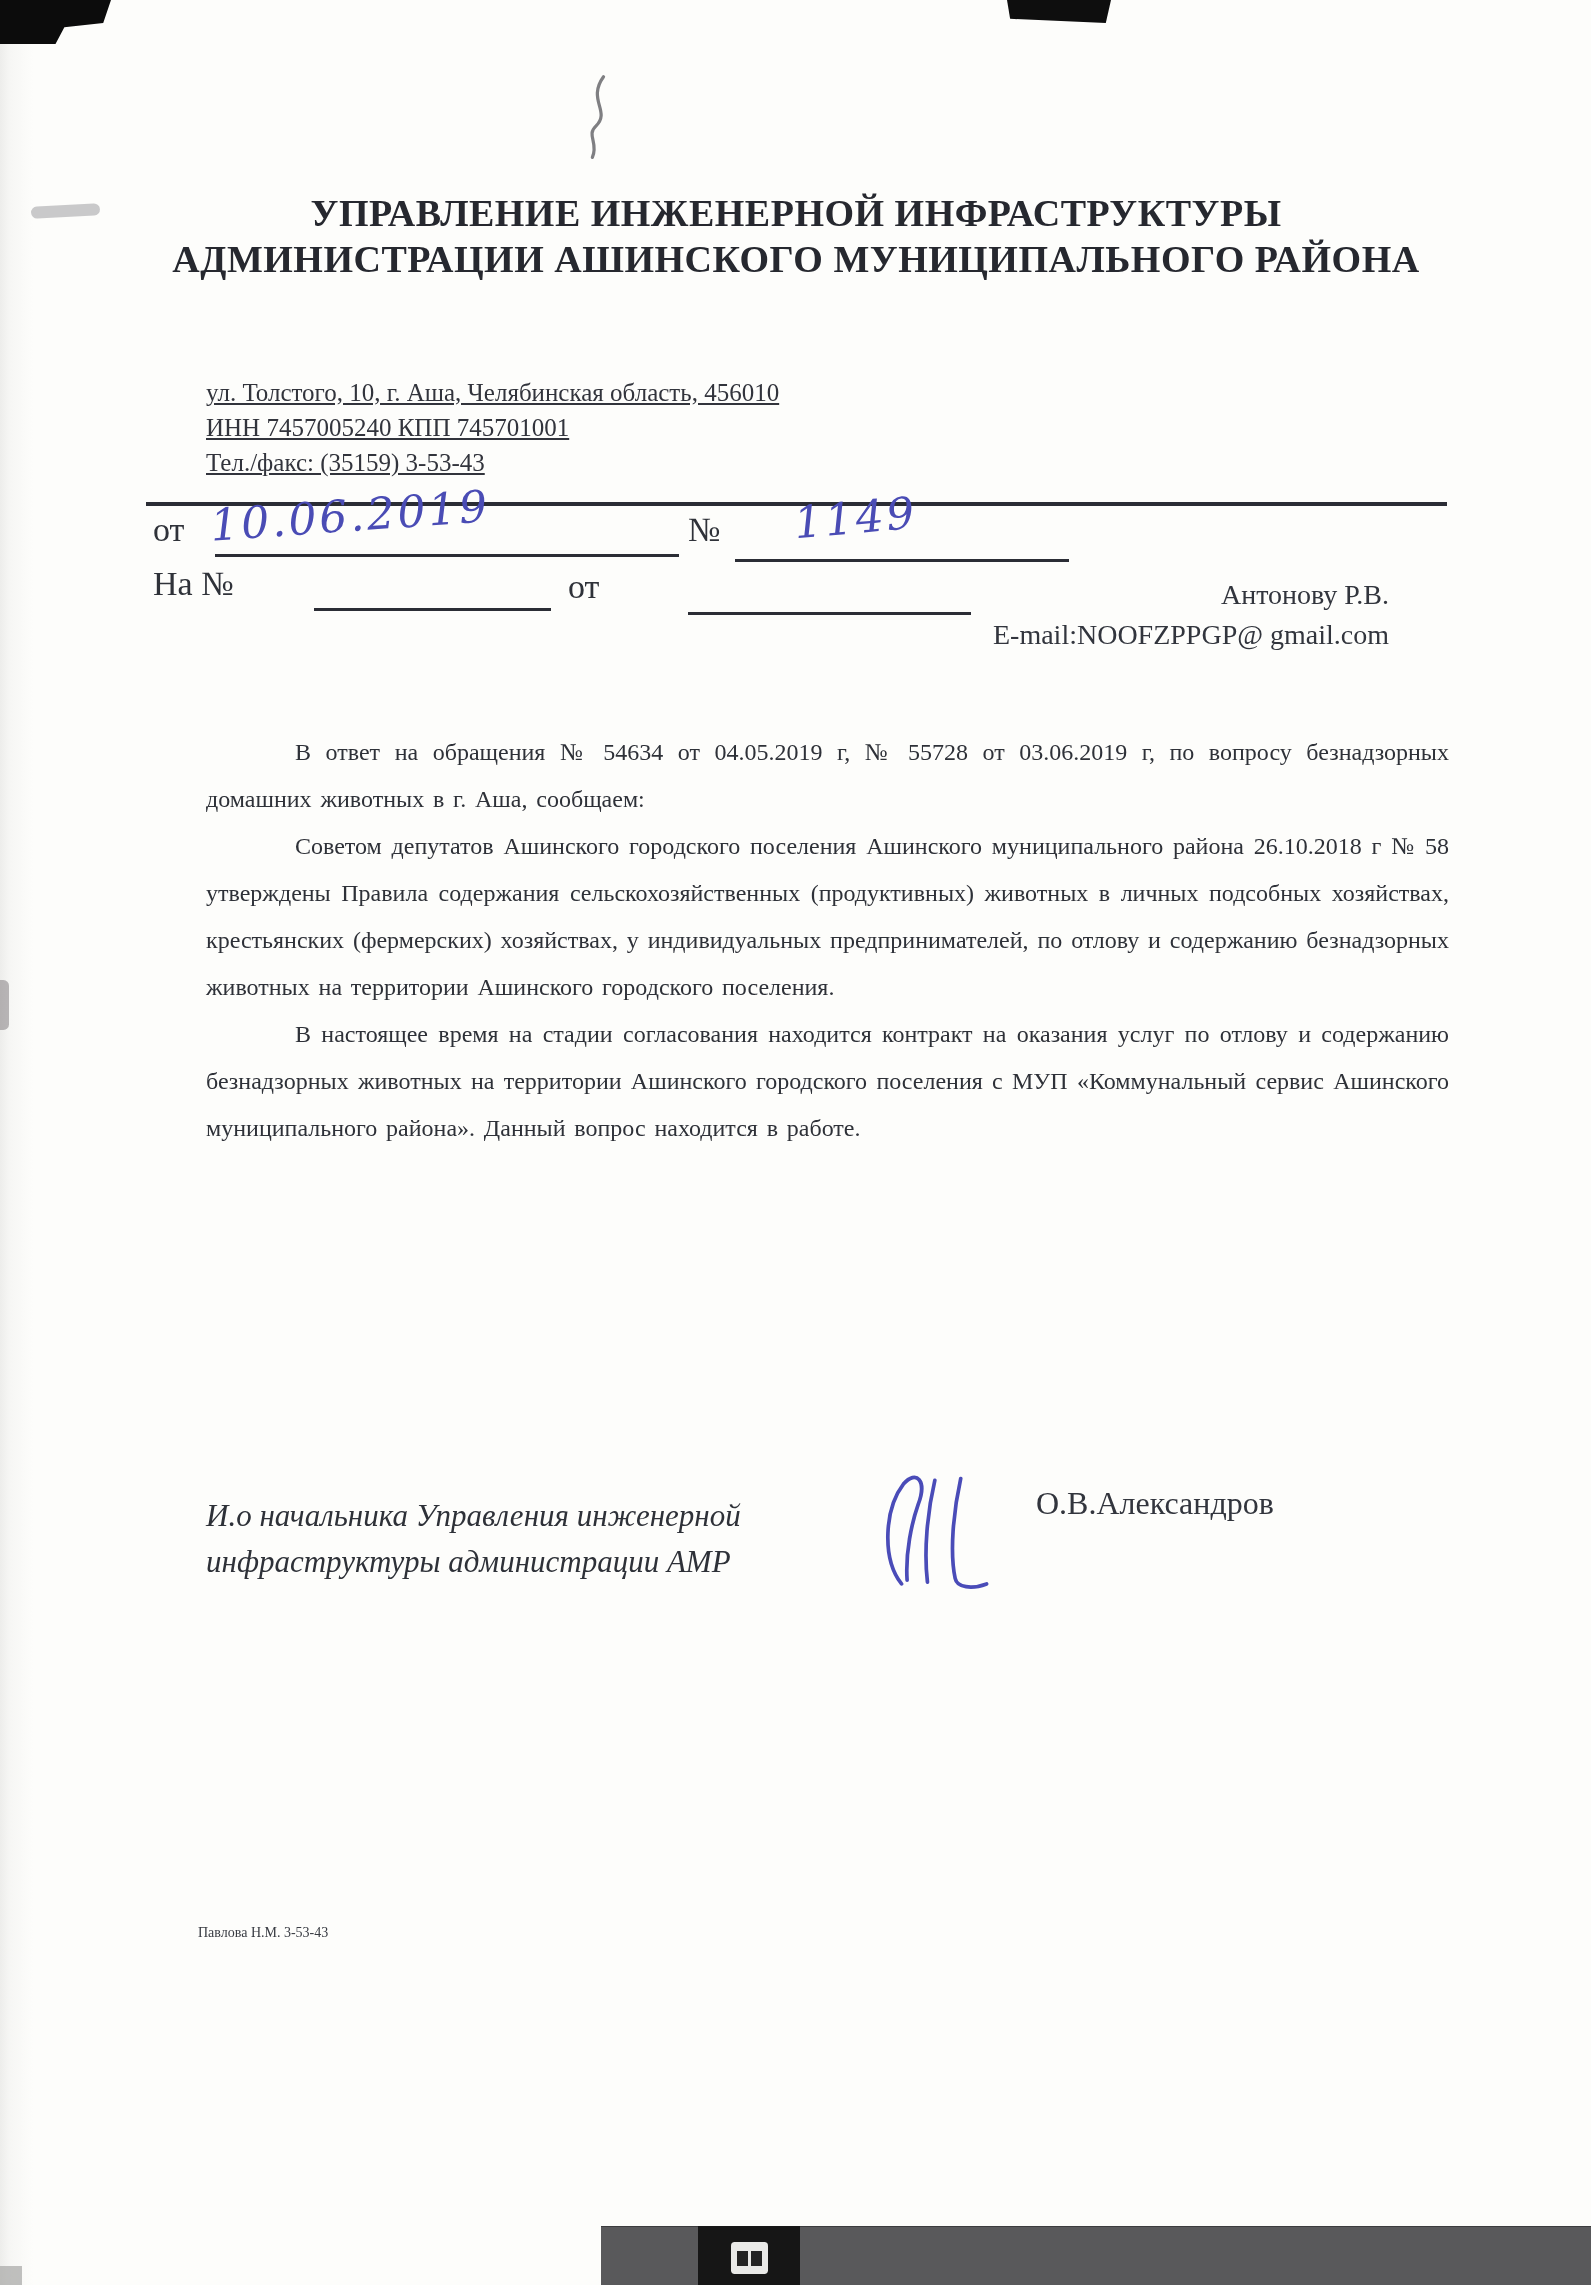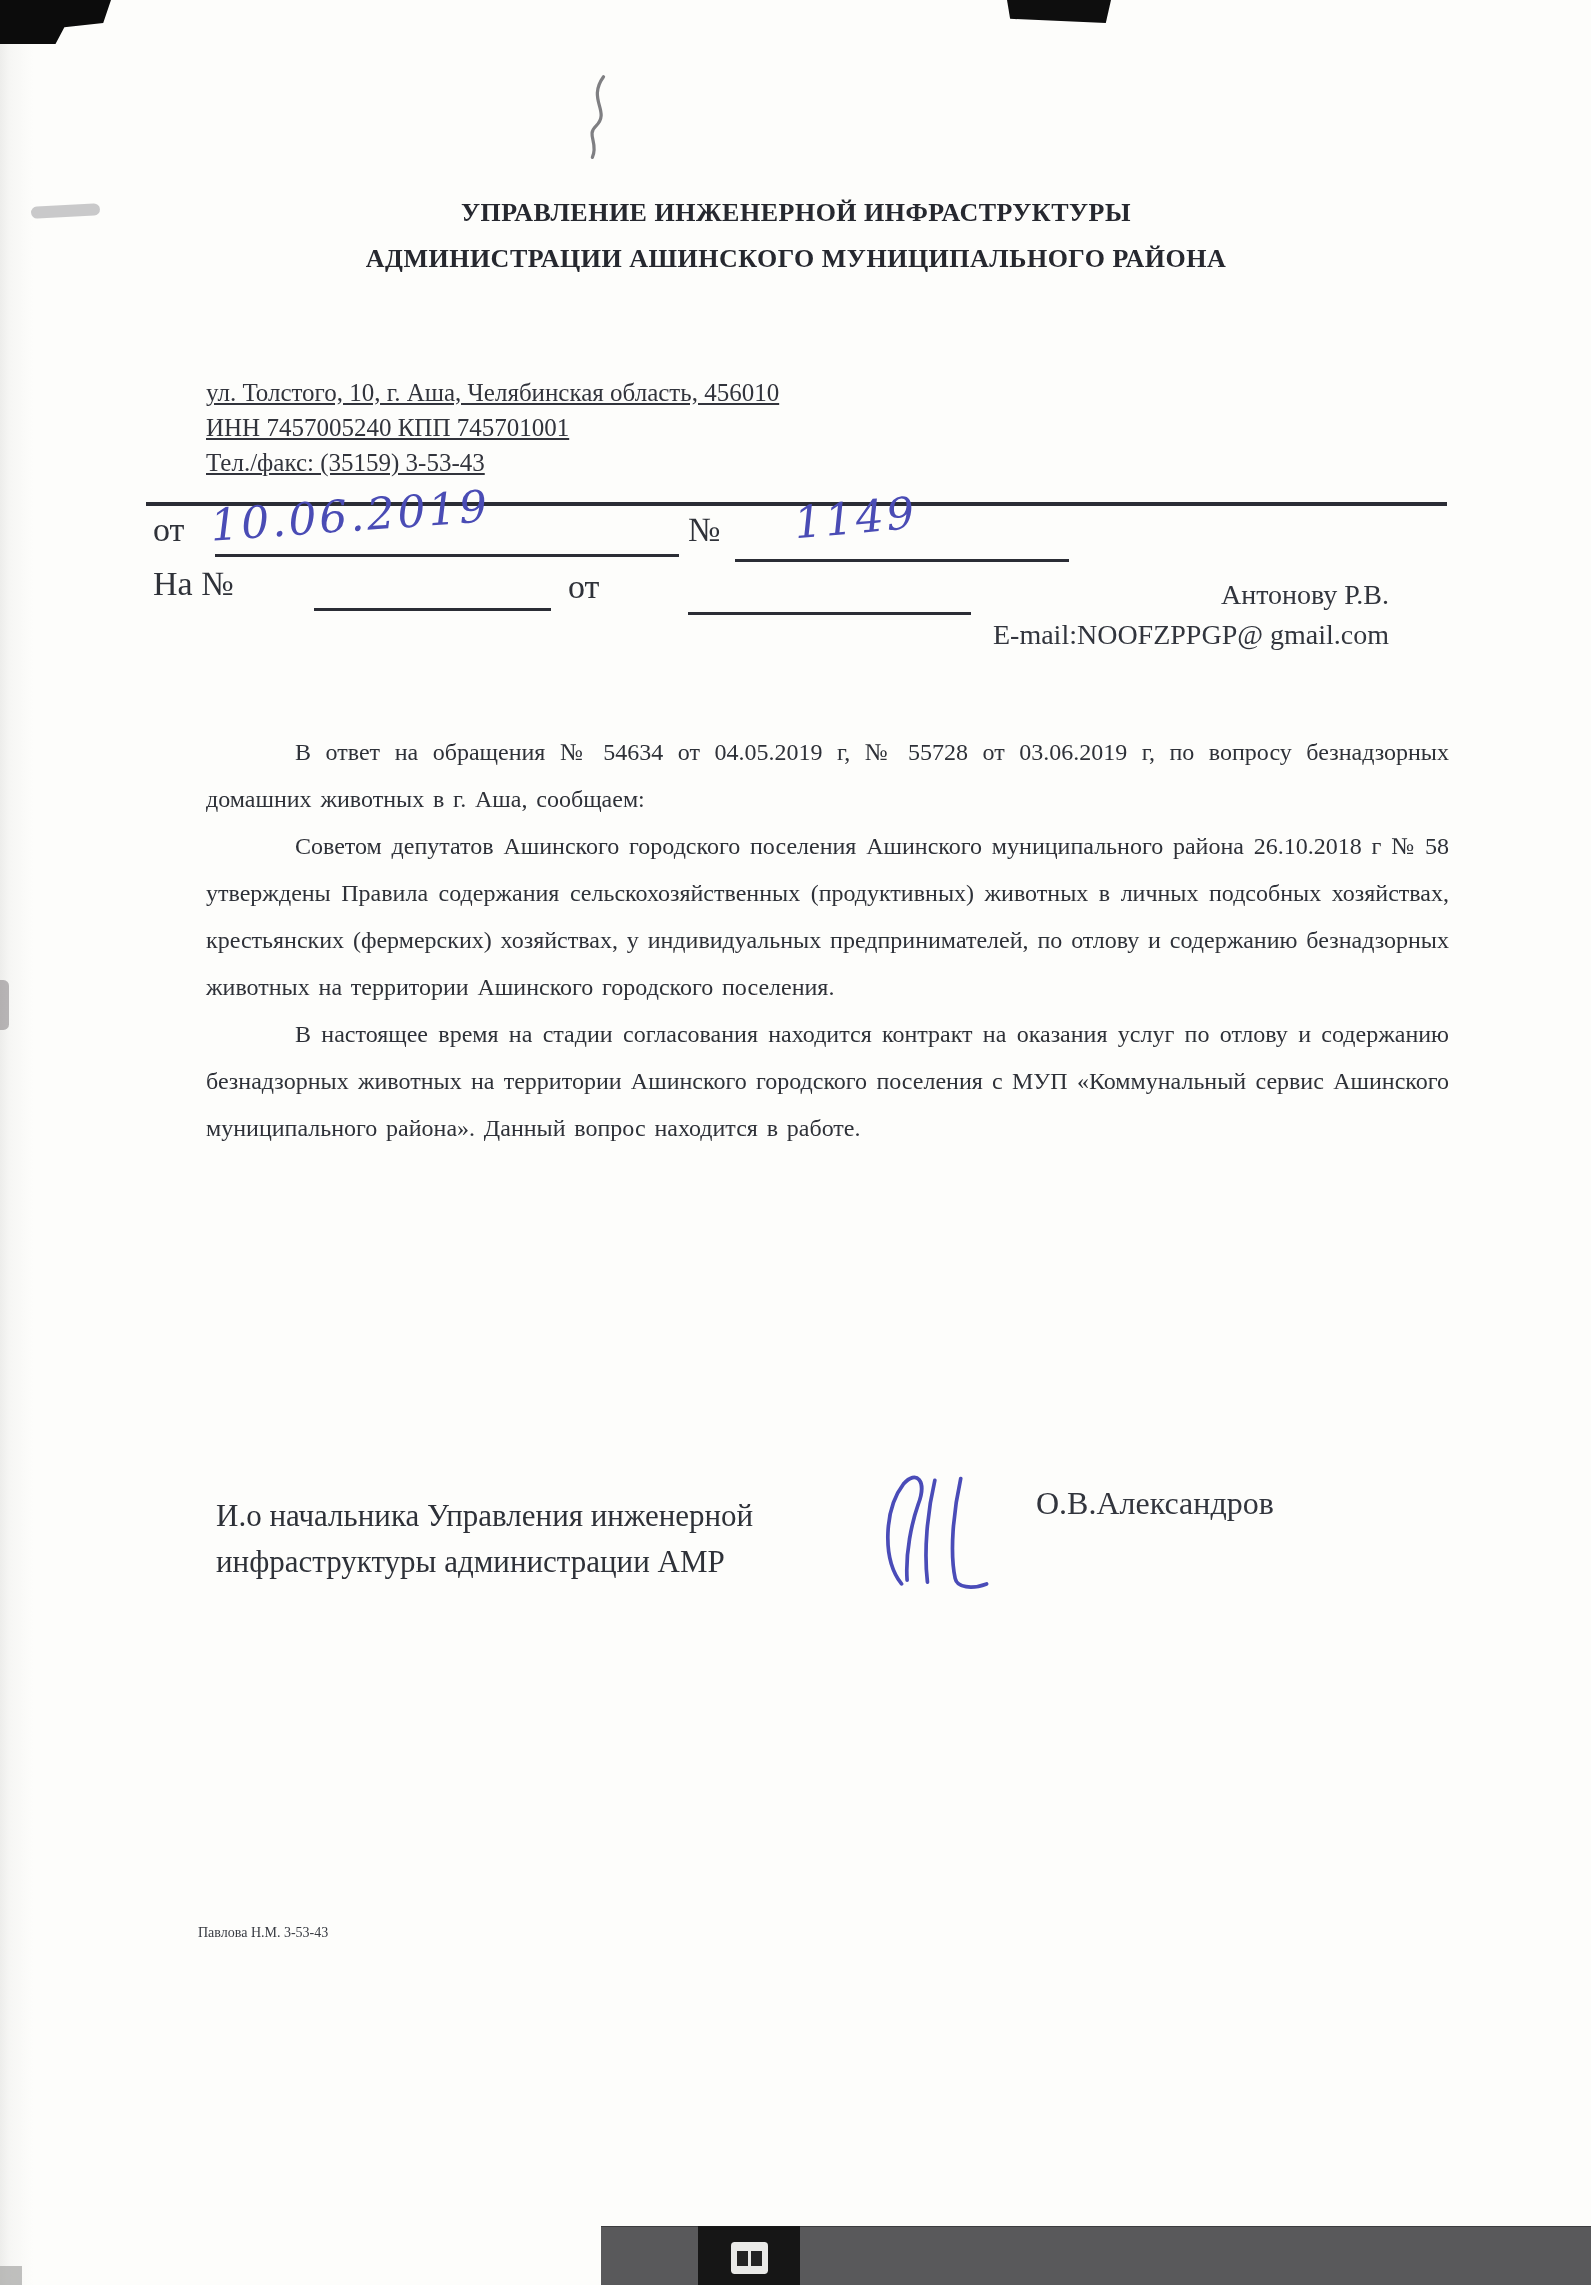--- a/index.html
+++ b/index.html
@@ -51,21 +51,21 @@
     display: flex; align-items: center; justify-content: center; gap: 3.7px;
   }
   .film-frame i { display: block; width: 10.2px; height: 15px; background: #232323; }
   .corner-bl {
     left: 0; top: 2266px; width: 22px; height: 19.5px; background: #a7a7a5; opacity: .7;
   }
 
   
   .letterhead {
     position: absolute; left: 0; top: 190px; width: 100%;
-    text-align: center; font-weight: bold; font-size: 26px; line-height: 46px;
+    text-align: center; font-weight: bold; font-size: 38px; line-height: 46px;
     color: #26282f; letter-spacing: 0.5px;
   }
   .address-block {
     position: absolute; left: 206px; top: 375px;
     font-size: 25px; line-height: 35px; color: #32343c; text-decoration: underline;
   }
 
   
   .rule { position: absolute; left: 146px; top: 502px; width: 1301px; height: 3.7px; background: #2b2d35; }
   .ref-label { position: absolute; font-size: 34px; color: #2f3239; }
@@ -86,22 +86,22 @@
   
   .body-text {
     position: absolute; left: 206px; top: 729px; width: 1243px;
     font-size: 24px; line-height: 47px; text-align: justify;
     word-spacing: 2.8px; color: #2e3138;
   }
   .body-text p { text-indent: 89px; }
 
   
   .sig-position {
-    position: absolute; left: 216px; top: 1493px;
-    font-size: 31px; line-height: 46px; color: #2e3138;
+    position: absolute; left: 206px; top: 1493px;
+    font-size: 31px; line-height: 46px; color: #2e3138; font-style: italic;
   }
   .sig-svg { position: absolute; left: 870px; top: 1473px; }
   .sig-name { position: absolute; left: 1036px; top: 1485px; font-size: 32px; color: #32353d; }
 
   
   .footer-contact {
     position: absolute; left: 198px; top: 1902px;
     font-size: 14px; color: #383b42; margin-top: 23px;
   }
 </style>

